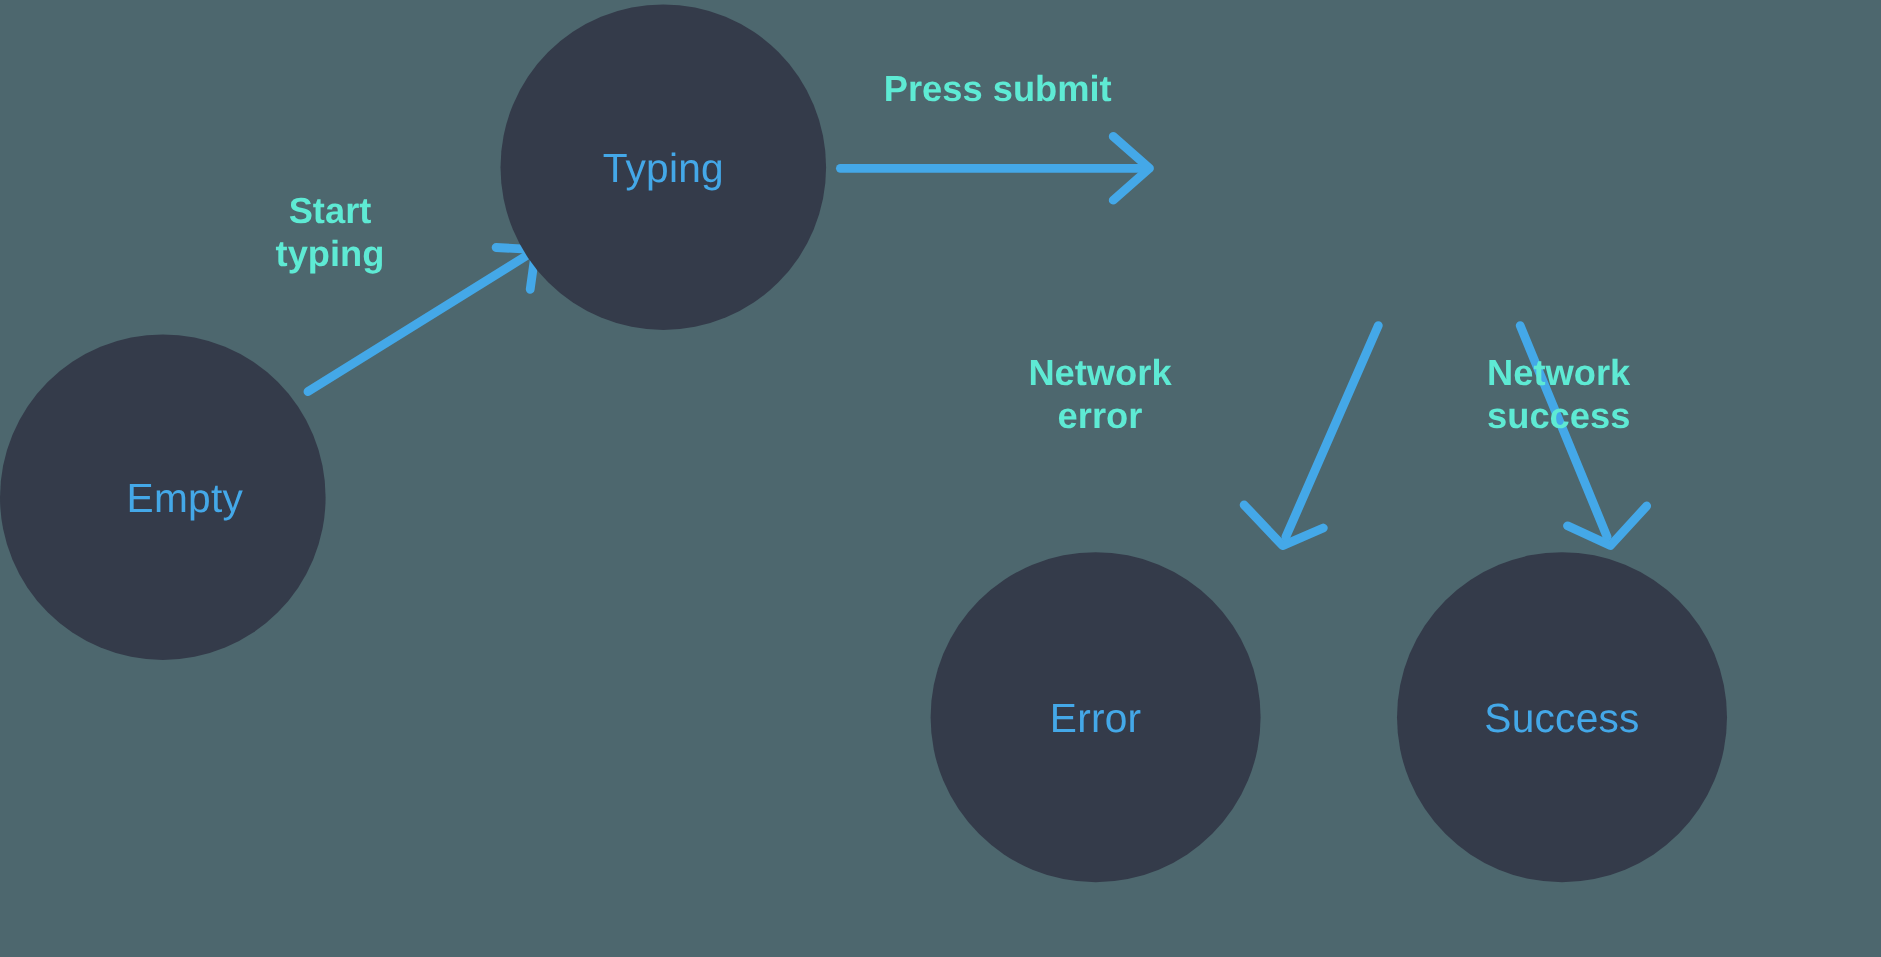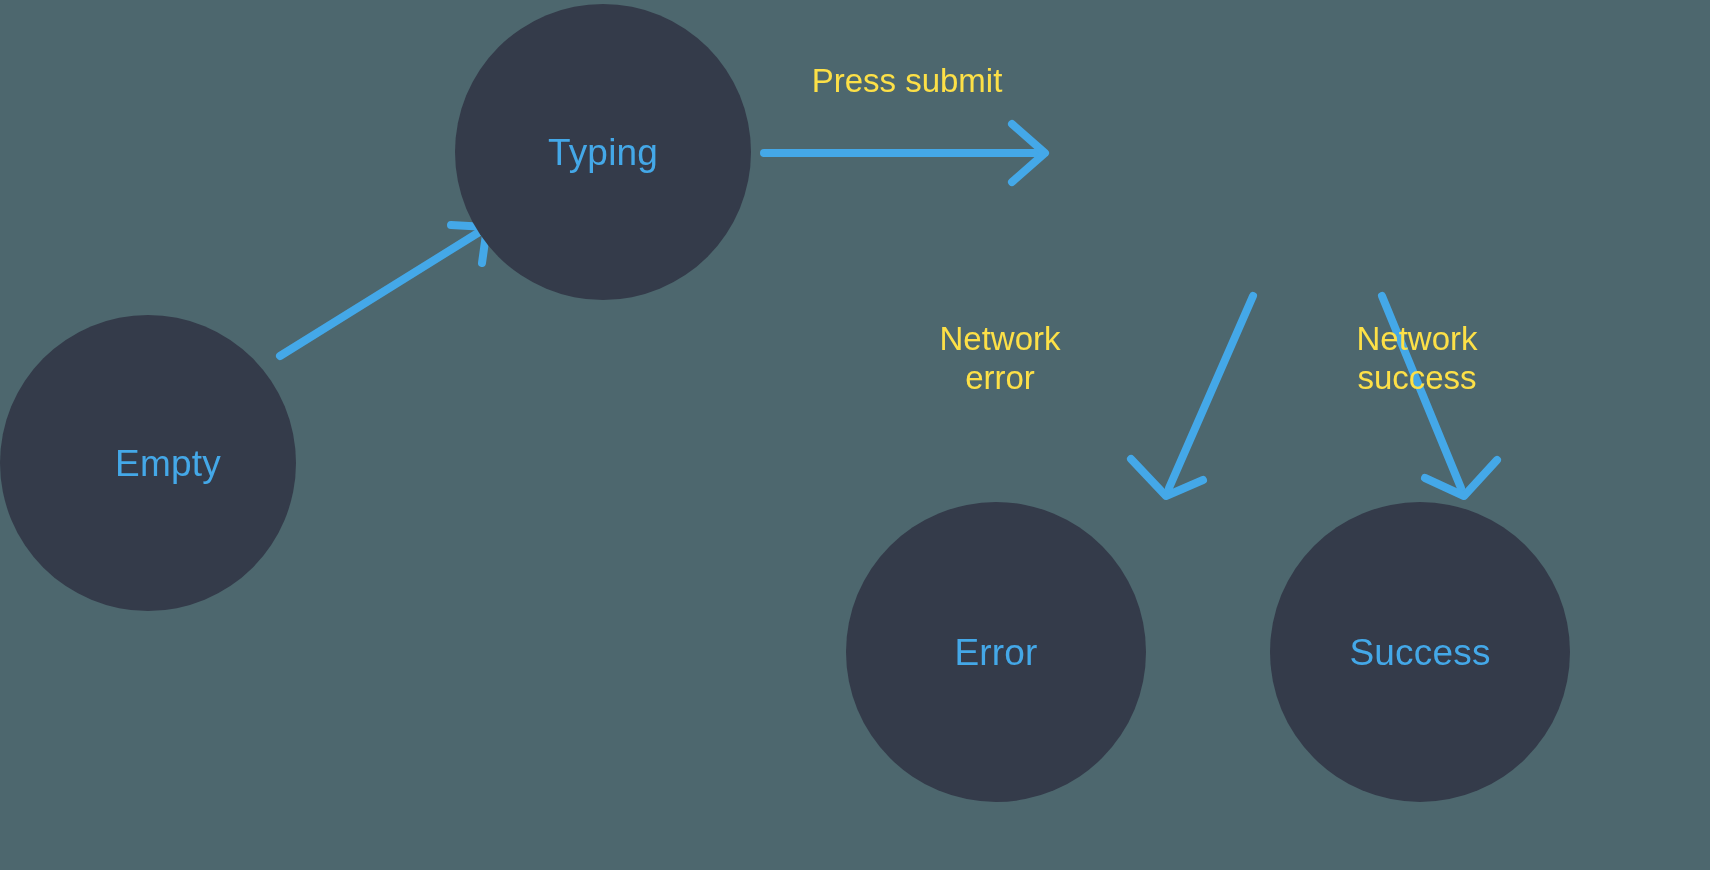--- a/index.html
+++ b/index.html
@@ -40,23 +40,23 @@
     font-size: 37px;
     font-weight: 400;
     letter-spacing: 0.2px;
     line-height: 1;
     text-align: center;
     white-space: nowrap;
     user-select: none;
   }
   .edge-label {
     position: absolute;
-    color: #fde047;
+    color: #5eead4;
     font-size: 33px;
-    font-weight: 400;
+    font-weight: 700;
     line-height: 1.18;
     text-align: center;
     white-space: pre-line;
     user-select: none;
   }
 </style>
 </head>
 <body>
 
 <div id="stage">
@@ -80,37 +80,39 @@
       </g>
 
       <g>
         <line x1="1382" y1="296" x2="1461" y2="488"></line>
         <polyline points="1425,478 1464,496 1497,460"></polyline>
       </g>
 
     </g>
   </svg>
 
-  <div class="state-node" style="left:0px; top:315px; width:296px; height:296px;padding-left:40px;">
+  <div class="state-node" style="left:0px; top:304px; width:296px; height:296px;padding-left:40px;">
     <span class="state-label">Empty</span>
   </div>
 
   <div class="state-node" style="left:455px; top:4px; width:296px; height:296px;">
     <span class="state-label">Typing</span>
   </div>
 
 
   <div class="state-node" style="left:846px; top:502px; width:300px; height:300px;">
     <span class="state-label">Error</span>
   </div>
 
   <div class="state-node" style="left:1270px; top:502px; width:300px; height:300px;">
     <span class="state-label">Success</span>
   </div>
 
+  <div class="edge-label" style="left:200px; top:173px; width:200px;">Start
+typing</div>
 
   <div class="edge-label" style="left:757px; top:62px; width:300px;">Press submit</div>
 
   <div class="edge-label" style="left:880px; top:320px; width:240px;">Network
 error</div>
 
   <div class="edge-label" style="left:1297px; top:320px; width:240px;">Network
 success</div>
 
 </div>

